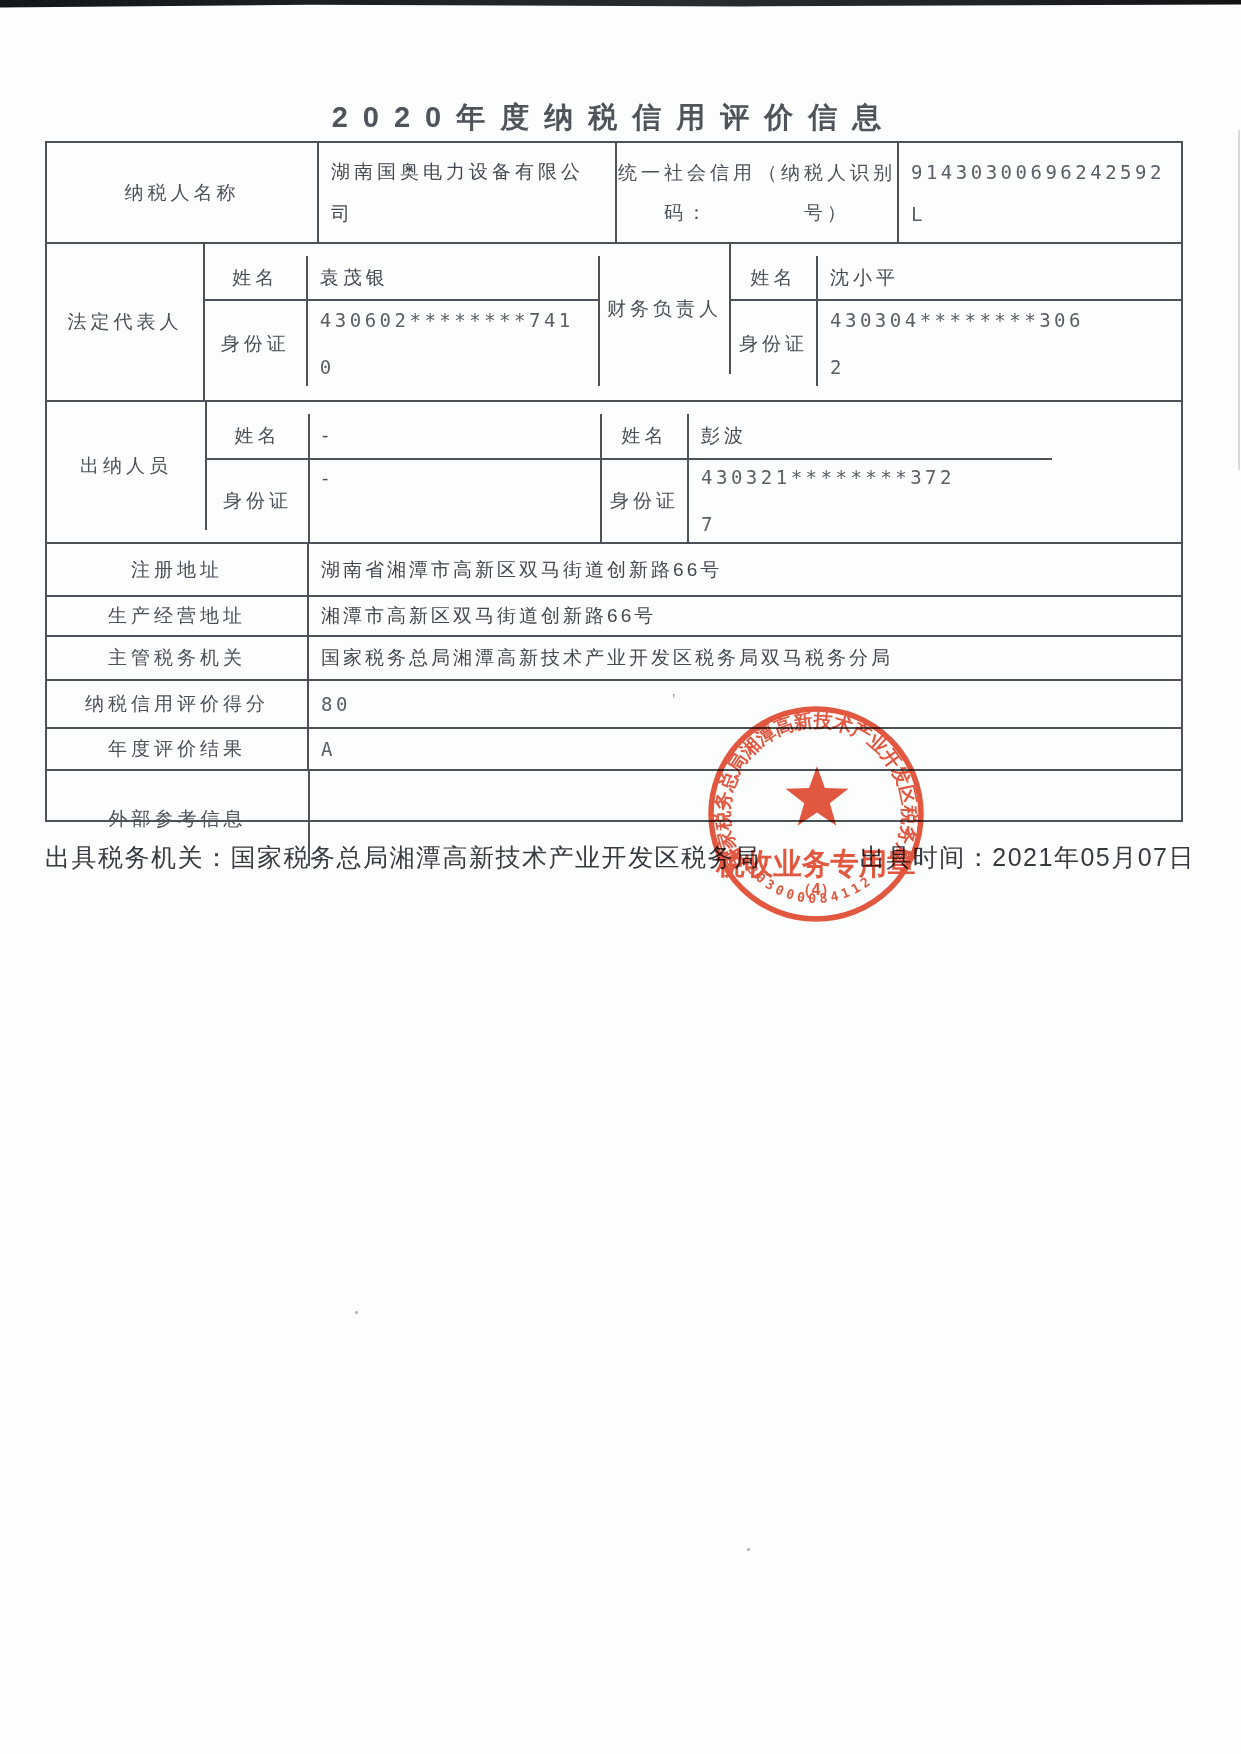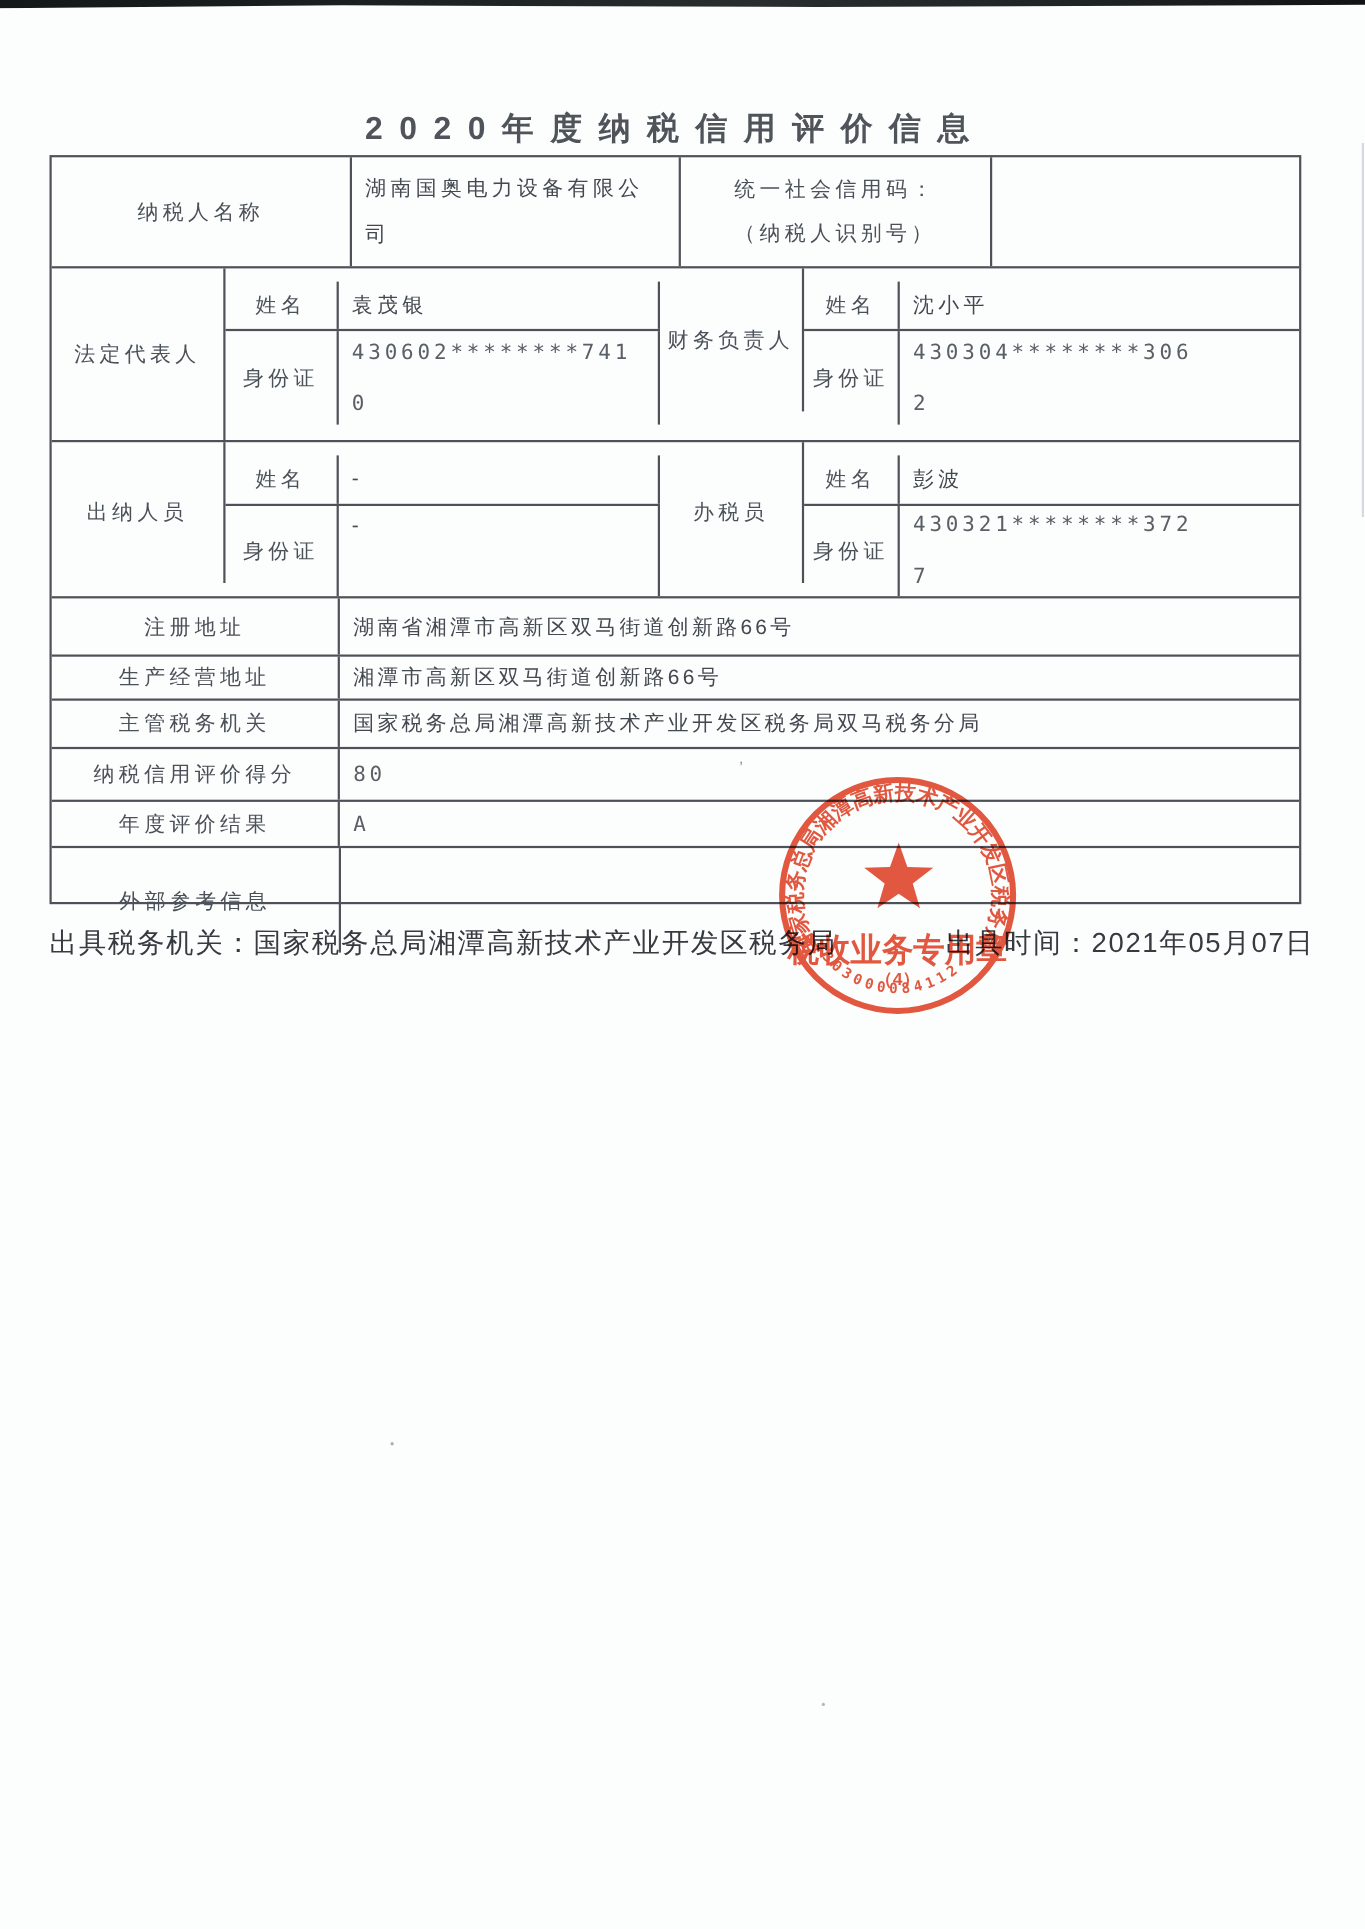--- a/index.html
+++ b/index.html
@@ -48,21 +48,21 @@
   }
   .cell.endc{border-right:none;}
   .label{justify-content:center;text-align:center;letter-spacing:4px;color:#4a5158;}
   .value{justify-content:flex-start;padding-left:12px;color:#434950;letter-spacing:4px;}
   .pre{white-space:pre-line;line-height:42px;}
   .mono{font-family:"DejaVu Sans Mono", monospace;letter-spacing:3.5px;color:var(--digits);}
   .idv{line-height:47px;}
   .col{display:flex;flex-direction:column;box-sizing:border-box;margin-top:12px;}
   .subrow{display:flex;box-sizing:border-box;border-bottom:2px solid var(--line);}
   .subrow.sublast{border-bottom:none;}
-  .credit-label{flex-direction:column;line-height:40px;}
+  .credit-label{flex-direction:row;line-height:40px;}
   
   .w160{width:160px}.w103{width:103px}.w292{width:292px}.w133{width:133px}.w87{width:87px}.w363{width:363px}
   .w273{width:273px}.w299{width:299px}.w283{width:283px}
   .w263{width:263px}.w875{width:875px}
   .w395{width:395px}.w450{width:450px}
   
   .hA{height:101px}.h45{height:45px}.h85{height:85px}.h46{height:46px}.h82{height:82px}
   .hF{height:53px}.hG{height:40px}.hH{height:44px}.hI{height:48px}.hJ{height:42px}
   .h43{height:43px}.h52{height:52px}
   .band{padding:0}
@@ -94,20 +94,22 @@
   <div class="table">
 
     <div class="tr hA">
       <div class="cell label w273">纳税人名称</div>
       <div class="cell value pre w299">湖南国奥电力设备有限公
 司</div>
       <div class="cell label credit-label w283">
         <div>统一社会信用码：</div>
         <div>（纳税人识别号）</div>
       </div>
+      <div class="cell value mono pre w283 endc">91430300696242592
+L</div>
     </div>
 
     <div class="tr band">
       <div class="cell label w160" style="height:156px">法定代表人</div>
       <div class="col w395">
         <div class="subrow h45">
           <div class="cell label w103">姓名</div>
           <div class="cell value w292 endc" style="border-right:2px solid var(--line)">袁茂银</div>
         </div>
         <div class="subrow h85 sublast">
@@ -135,21 +137,20 @@
       <div class="col w395">
         <div class="subrow h46">
           <div class="cell label w103">姓名</div>
           <div class="cell value w292 endc" style="border-right:2px solid var(--line)">-</div>
         </div>
         <div class="subrow h82 sublast">
           <div class="cell label w103">身份证</div>
           <div class="cell value w292 endc" style="border-right:2px solid var(--line);align-items:flex-start;padding-top:8px">-</div>
         </div>
       </div>
-      <div class="cell label w133" style="height:128px">办税员</div>
       <div class="col w450">
         <div class="subrow h46">
           <div class="cell label w87">姓名</div>
           <div class="cell value w363 endc">彭波</div>
         </div>
         <div class="subrow h82 sublast">
           <div class="cell label w87">身份证</div>
           <div class="cell value mono pre idv w363 endc">430321********372
 7</div>
         </div>

